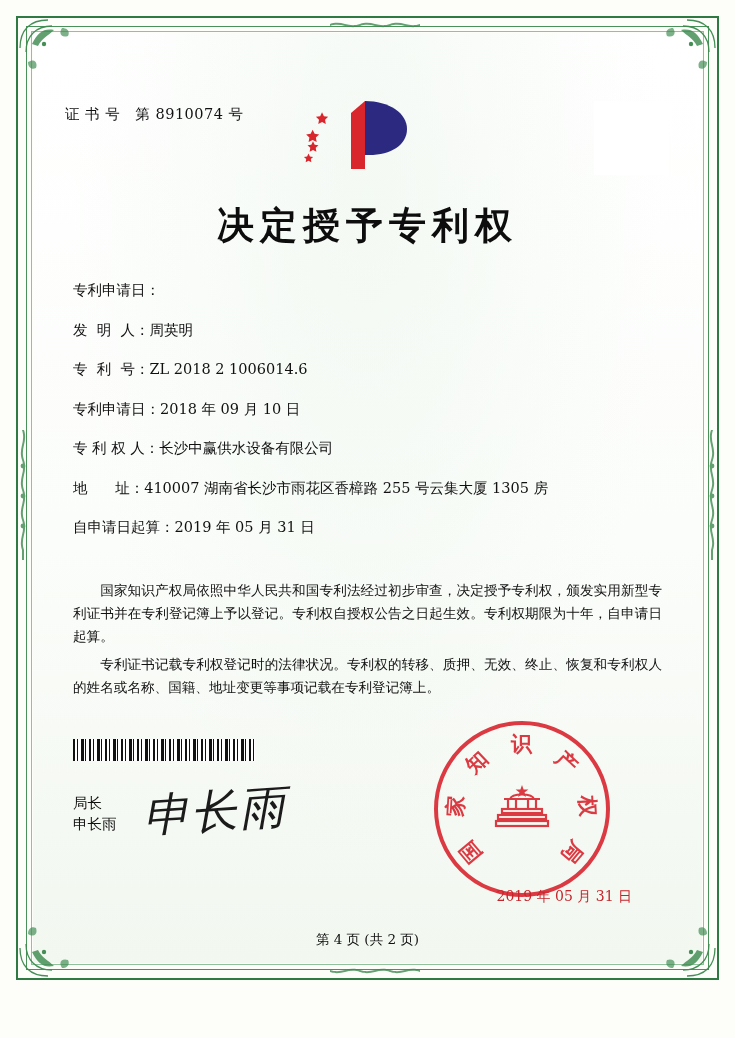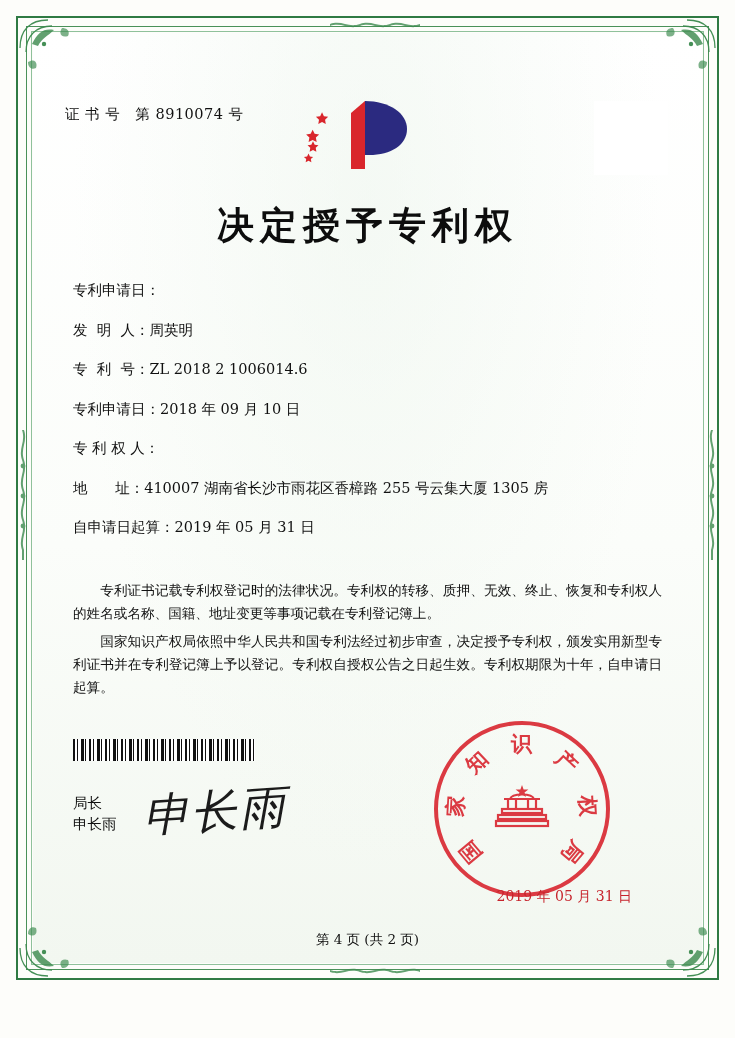--- a/index.html
+++ b/index.html
@@ -308,35 +308,36 @@
       <div class="row">
         <span class="lbl">专  利  号：</span>
         <span class="val">ZL 2018 2 1006014.6</span>
       </div>
       <div class="row">
         <span class="lbl">专利申请日：</span>
         <span class="val">2018 年 09 月 10 日</span>
       </div>
       <div class="row">
         <span class="lbl">专 利 权 人：</span>
+        <span class="val">长沙中赢供水设备有限公司</span>
       </div>
       <div class="row">
         <span class="lbl">地      址：</span>
         <span class="val">410007 湖南省长沙市雨花区香樟路 255 号云集大厦 1305 房</span>
       </div>
       <div class="row-split">
         <span class="seg1">
           <span class="lbl">自申请日起算：</span><span class="val">2019 年 05 月 31 日</span>
         </span>
       </div>
     </div>
 
     <div class="para">
+      <p>国家知识产权局依照中华人民共和国专利法经过初步审查，决定授予专利权，颁发实用新型专利证书并在专利登记簿上予以登记。专利权自授权公告之日起生效。专利权期限为十年，自申请日起算。</p>
       <p>专利证书记载专利权登记时的法律状况。专利权的转移、质押、无效、终止、恢复和专利权人的姓名或名称、国籍、地址变更等事项记载在专利登记簿上。</p>
-      <p>国家知识产权局依照中华人民共和国专利法经过初步审查，决定授予专利权，颁发实用新型专利证书并在专利登记簿上予以登记。专利权自授权公告之日起生效。专利权期限为十年，自申请日起算。</p>
     </div>
 
     <div class="barcode"></div>
 
     <div class="sign-block">
       <div>局长</div>
       <div>申长雨</div>
     </div>
     <div class="signature">申长雨</div>
 

